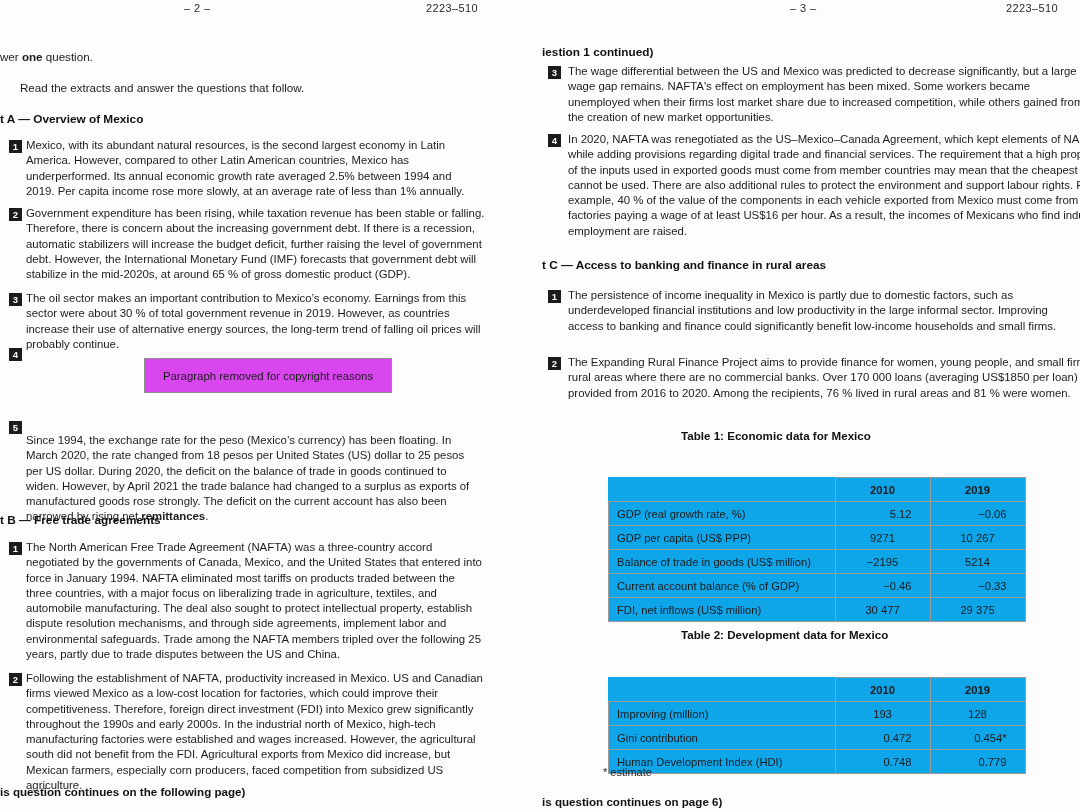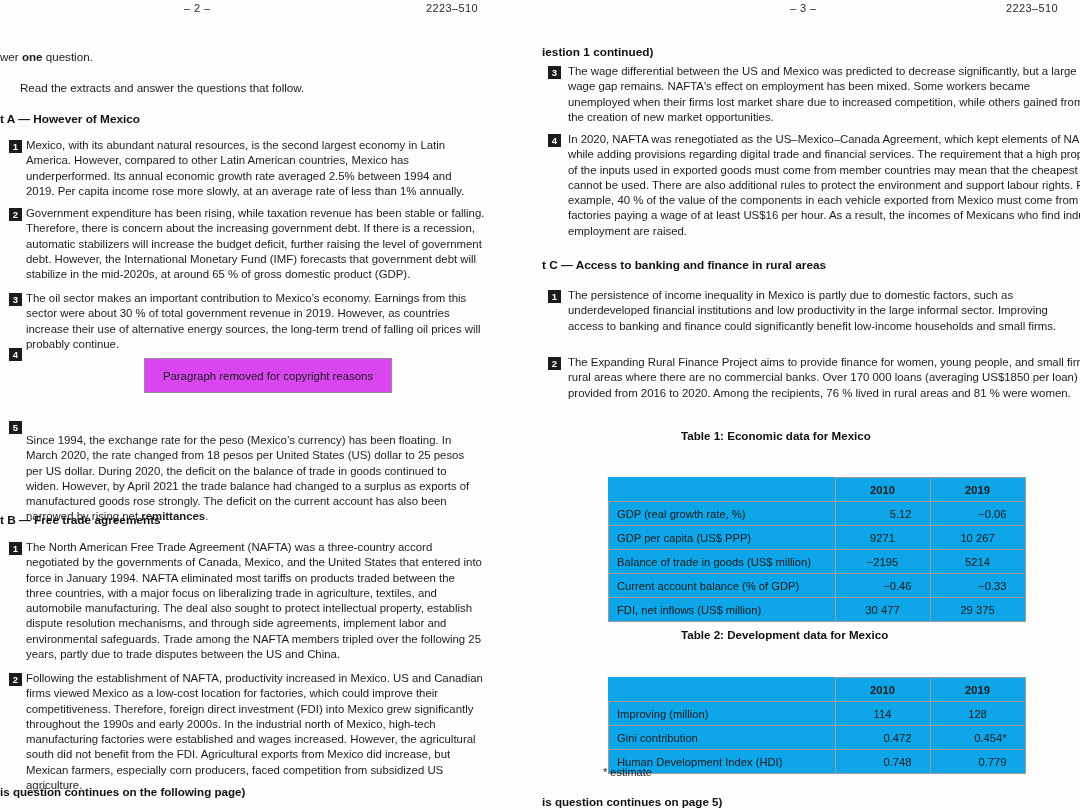--- a/index.html
+++ b/index.html
@@ -182,21 +182,21 @@
       <div class="folio folio-num">– 2 –</div>
       <div class="folio folio-code">2223–510</div>
     </div>
 
     <div class="instr" style="left:62px; top:49px;">
       <span>wer </span><span class="bold">one</span><span> question.</span>
     </div>
 
     <div class="instr" style="left:82px; top:80px;">Read the extracts and answer the questions that follow.</div>
 
-    <div class="sec-head" style="left:62px; top:112px;">t A — However of Mexico</div>
+    <div class="sec-head" style="left:62px; top:112px;">t A — Overview of Mexico</div>
 
     <div class="marker" style="left:71px; top:140px;">1</div>
     <div class="para" style="left:88px; top:138px; width:450px;">Mexico, with its abundant natural resources, is the second largest economy in Latin America. However, compared to other Latin American countries, Mexico has underperformed. Its annual economic growth rate averaged 2.5% between 1994 and 2019. Per capita income rose more slowly, at an average rate of less than 1% annually.</div>
 
     <div class="marker" style="left:71px; top:208px;">2</div>
     <div class="para" style="left:88px; top:206px; width:462px;">Government expenditure has been rising, while taxation revenue has been stable or falling. Therefore, there is concern about the increasing government debt. If there is a recession, automatic stabilizers will increase the budget deficit, further raising the level of government debt. However, the International Monetary Fund (IMF) forecasts that government debt will stabilize in the mid-2020s, at around 65 % of gross domestic product (GDP).</div>
 
     <div class="marker" style="left:71px; top:293px;">3</div>
     <div class="para" style="left:88px; top:291px; width:462px;">The oil sector makes an important contribution to Mexico’s economy. Earnings from this sector were about 30 % of total government revenue in 2019. However, as countries increase their use of alternative energy sources, the long-term trend of falling oil prices will probably continue.</div>
 
@@ -290,34 +290,34 @@
       <thead>
         <tr>
           <th class="corner" style="width:210px;"></th>
           <th style="width:78px;">2010</th>
           <th style="width:78px;">2019</th>
         </tr>
       </thead>
       <tbody>
         <tr>
           <td class="label">Improving (million)</td>
-          <td class="val">114</td>
+          <td class="val">193</td>
           <td class="val">128</td>
         </tr>
         <tr>
           <td class="label">Gini contribution</td>
           <td class="val r">0.472</td>
           <td class="val r">0.454*</td>
         </tr>
         <tr>
           <td class="label">Human Development Index (HDI)</td>
           <td class="val r">0.748</td>
           <td class="val r">0.779</td>
         </tr>
       </tbody>
     </table>
 
     <div class="table-note" style="left:85px; top:766px;">* estimate</div>
 
-    <div class="footnote-bold" style="left:24px; top:795px;">is question continues on page 5)</div>
+    <div class="footnote-bold" style="left:24px; top:795px;">is question continues on page 6)</div>
 
   </div>
 </div>
 
 </body></html>

